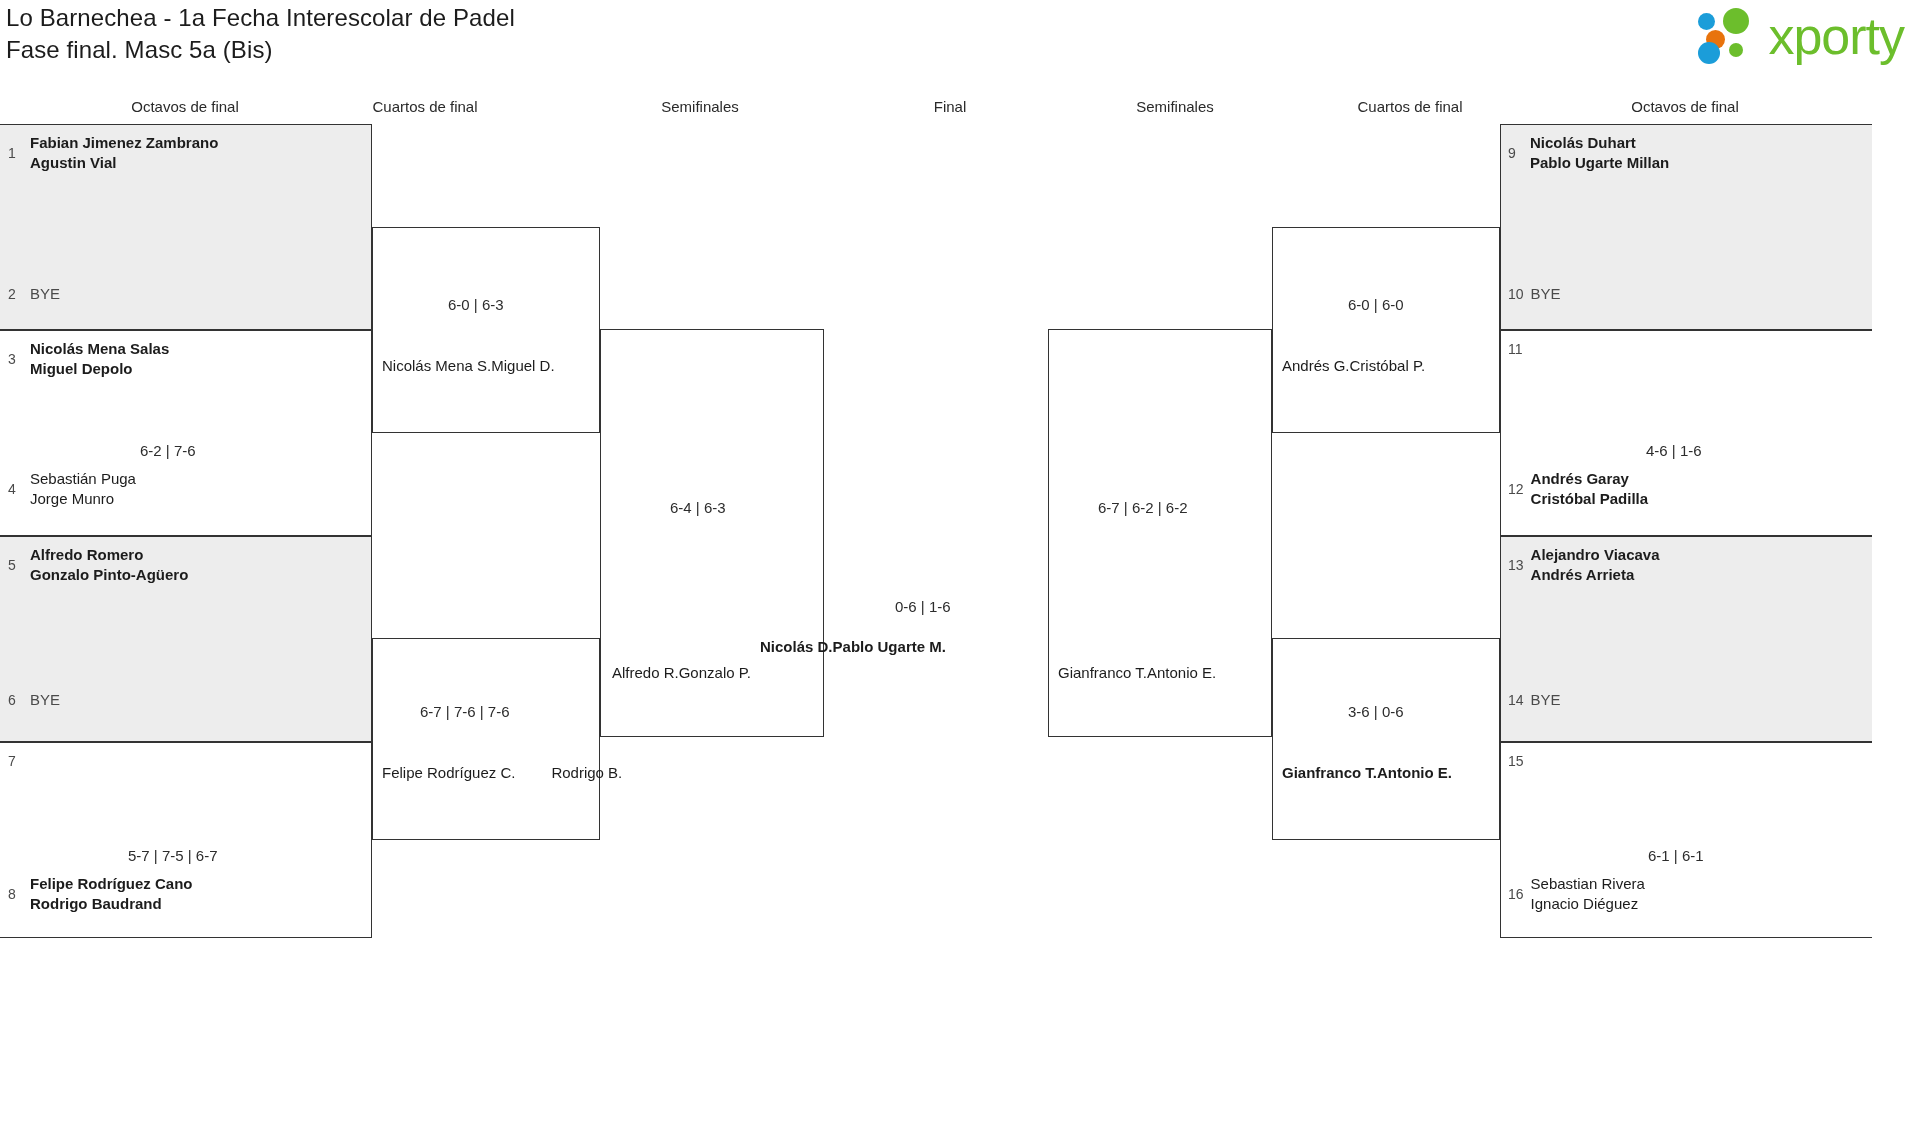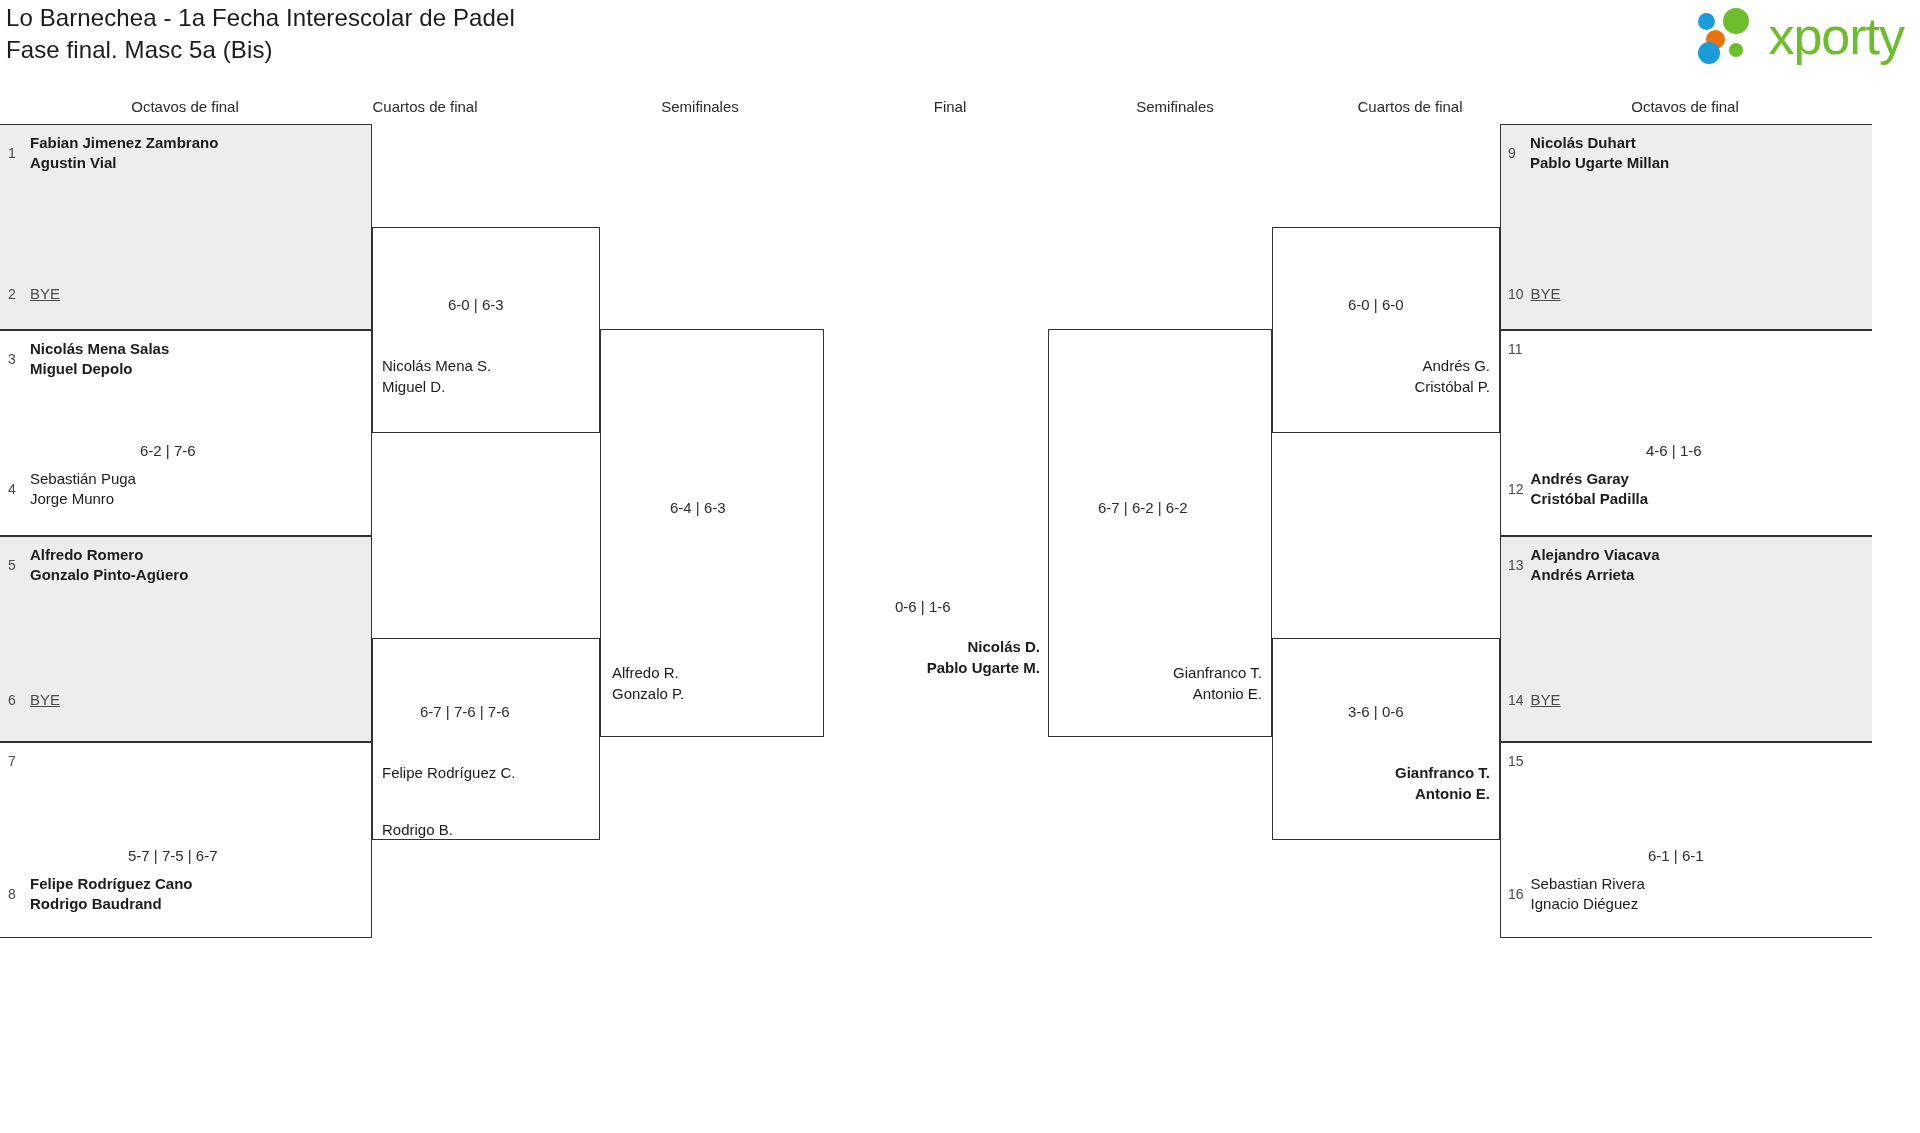--- a/index.html
+++ b/index.html
@@ -38,25 +38,25 @@
   .box.shaded { background: #ededed; }
   .box.nb-left   { border-left: none; }
   .box.nb-right  { border-right: none; }
 
   
   .entry { position: absolute; display: flex; align-items: flex-start; gap: 7px; }
   .seed { font-size: 14px; color: #4a4a4a; line-height: 20px; padding-top: 10px; min-width: 15px; text-align: left; }
   .names { display: flex; flex-direction: column; }
   .nm { font-size: 15px; line-height: 20px; color: #1c1c1c; white-space: nowrap; }
   .nm.bold { font-weight: 700; }
-  .bye { font-size: 15px; color: #4a4a4a; line-height: 20px; padding-top: 0px; text-decoration: underline; }
+  .bye { font-size: 15px; color: #4a4a4a; line-height: 20px; padding-top: 0px; }
 
   .score { position: absolute; font-size: 15px; color: #2c2c2c; white-space: nowrap; margin-top: 24px; }
 
-  .wname { position: absolute; display: flex; flex-direction: column; }
+  .wname { position: absolute; display: flex; flex-direction: row; }
   .wname .nm { font-size: 15px; line-height: 21px; }
   .wname.ralign { align-items: flex-end; text-align: right; }
 </style>
 </head>
 <body>
 
 <div id="root">
 
   <div class="title-block">
     <div class="title-line">Lo Barnechea - 1a Fecha Interescolar de Padel</div>

